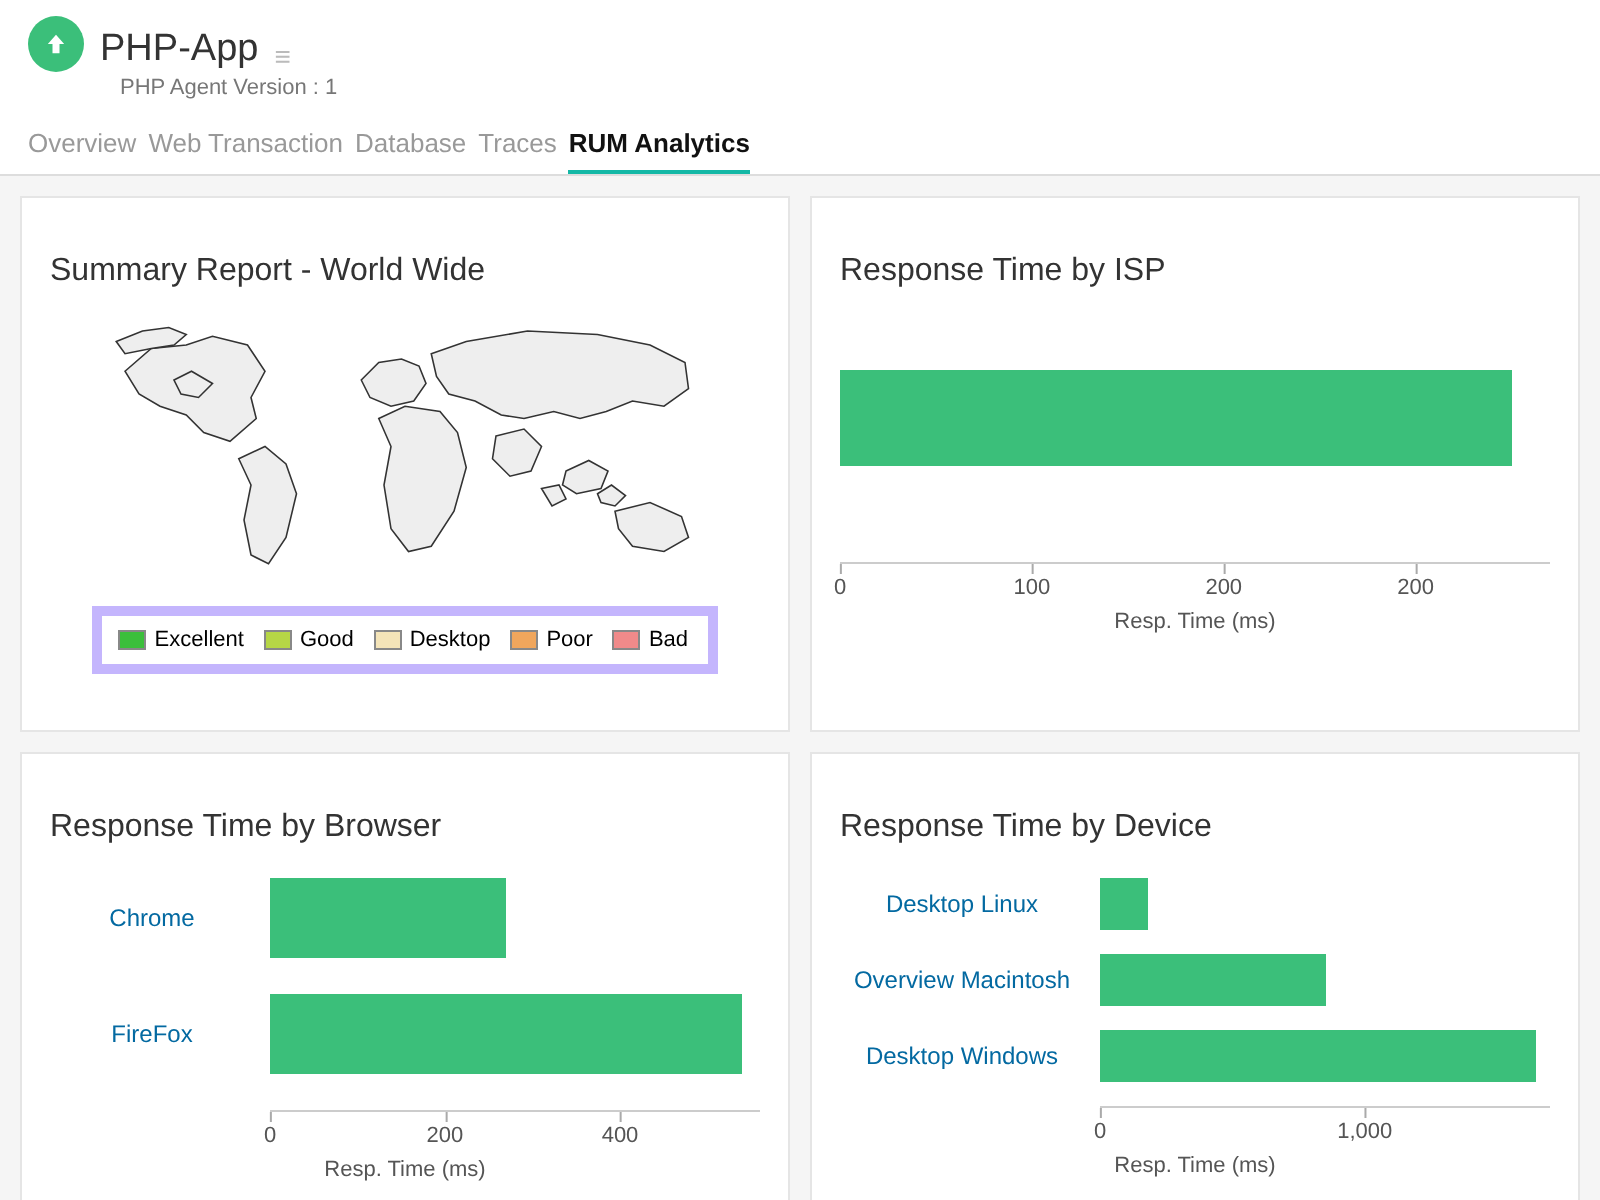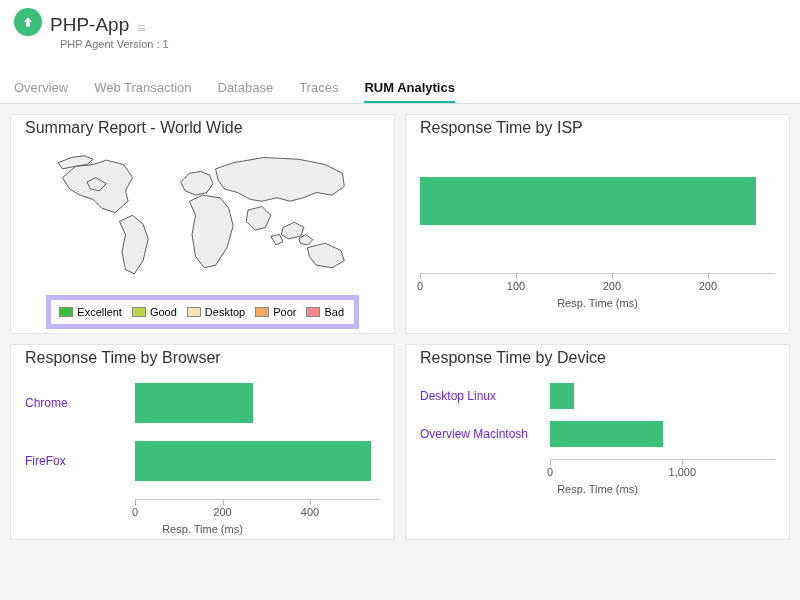--- a/index.html
+++ b/index.html
@@ -4,36 +4,36 @@
 <style>
 * { box-sizing: border-box; margin: 0; padding: 0; }
 body { font-family: -apple-system, BlinkMacSystemFont, "Segoe UI", Helvetica, Arial, sans-serif; background: #f5f5f5; width: 800px; height: 600px; overflow: hidden; }
 .header { background: #fff; padding: 8px 14px 0 14px; border-bottom: 1px solid #ddd; }
 .title-row { display: flex; align-items: flex-end; gap: 8px; }
 .status-badge { width: 28px; height: 28px; border-radius: 50%; background: #3bbf7a; display: flex; align-items: center; justify-content: center; color: #fff; }
 .status-badge svg { width: 14px; height: 14px; fill: #fff; }
 .app-title { font-size: 19px; font-weight: 500; color: #333; }
 .menu-icon { color: #bbb; font-size: 14px; }
 .subtitle { font-size: 11px; color: #777; margin-left: 46px; margin-top: 2px; }
-.tabs { display: flex; gap: 26px; margin-top: 24px; }
+.tabs { display: flex; gap: 6px; margin-top: 8px; }
 .tab { font-size: 13px; color: #999; padding: 6px 0; cursor: pointer; }
 .tab.active { color: #111; font-weight: 600; border-bottom: 2px solid #14b8a6; }
 .grid { display: grid; grid-template-columns: 1fr 1fr; gap: 10px; padding: 10px; }
-.card { background: #fff; border: 1px solid #e5e5e5; padding: 4px 14px; }
+.card { background: #fff; border: 1px solid #e5e5e5; padding: 28px 14px; }
 .card-title { font-size: 16px; color: #333; margin-bottom: 10px; font-weight: 400; }
 .world-map { width: 100%; height: 140px; }
 .world-map svg { width: 100%; height: 100%; }
 .legend { border: 5px solid #c4b5fd; padding: 6px 8px; margin: 8px auto 0; width: 88%; font-size: 11px; }
 .legend-row { display: flex; flex-wrap: wrap; gap: 4px 10px; align-items: center; }
 .legend-item { display: flex; align-items: center; gap: 4px; }
 .swatch { width: 14px; height: 10px; border: 1px solid #888; }
 .chart-axis-label { text-align: center; font-size: 11px; color: #555; margin-top: 4px; }
 .bars-h { position: relative; }
 .bar-row { display: flex; align-items: center; margin-bottom: 18px; }
-.bar-label { width: 110px; text-align: left; font-size: 12px; color: #6d28d9; padding-right: 8px; }
+.bar-label { width: 110px; text-align: center; font-size: 12px; color: #0369a1; padding-right: 8px; }
 .bar-track { flex: 1; position: relative; height: 28px; }
 .bar { position: absolute; left: 0; top: 0; bottom: 0; background: #3bbf7a; }
 .x-ticks { display: flex; position: relative; margin-left: 110px; border-top: 1px solid #ccc; }
 .x-ticks.no-offset { margin-left: 0; }
 .x-tick { position: absolute; font-size: 11px; color: #555; transform: translateX(-50%); padding-top: 6px; }
 .x-tick::before { content: ""; position: absolute; top: 0; left: 50%; width: 1px; height: 5px; background: #aaa; }
 .isp-chart .bar-track { height: 40px; }
 .isp-chart .bars-area { margin-left: 0; padding: 30px 0 30px 0; }
 .browser-chart .bars-area, .device-chart .bars-area { padding-top: 6px; }
 .device-chart .bar-label { width: 130px; font-size: 12px; }
@@ -167,20 +167,26 @@
           <div class="bar-track">
               <div class="bar" style="width:10.59%;background:#3bbf7a"></div>
             </div>
         </div>
         <div class="bar-row">
           <div class="bar-label">Overview Macintosh</div>
           <div class="bar-track">
               <div class="bar" style="width:50.00%;background:#3bbf7a"></div>
             </div>
         </div>
+        <div class="bar-row">
+          <div class="bar-label">Desktop Windows</div>
+          <div class="bar-track">
+              <div class="bar" style="width:97.06%;background:#3bbf7a"></div>
+            </div>
+        </div>
       </div>
       <div class="x-ticks" style="height:20px">
         <span class="x-tick" style="left:0.00%">0</span>
         <span class="x-tick" style="left:58.82%">1,000</span>
       </div>
       <div class="chart-axis-label">Resp. Time (ms)</div>
     </div>
   </div>
 
 </div>

